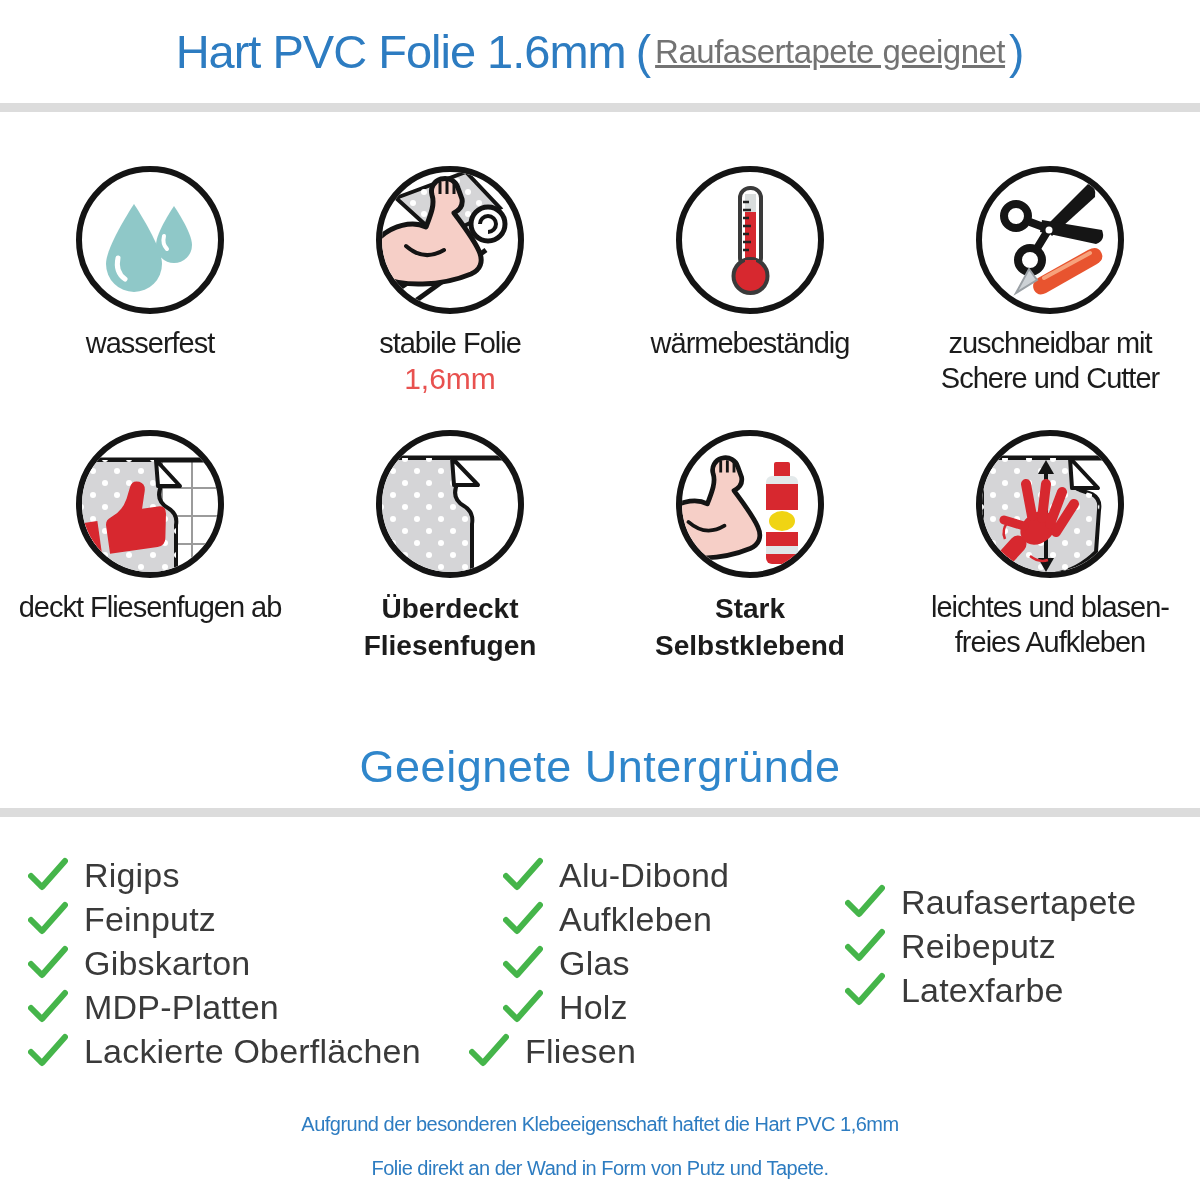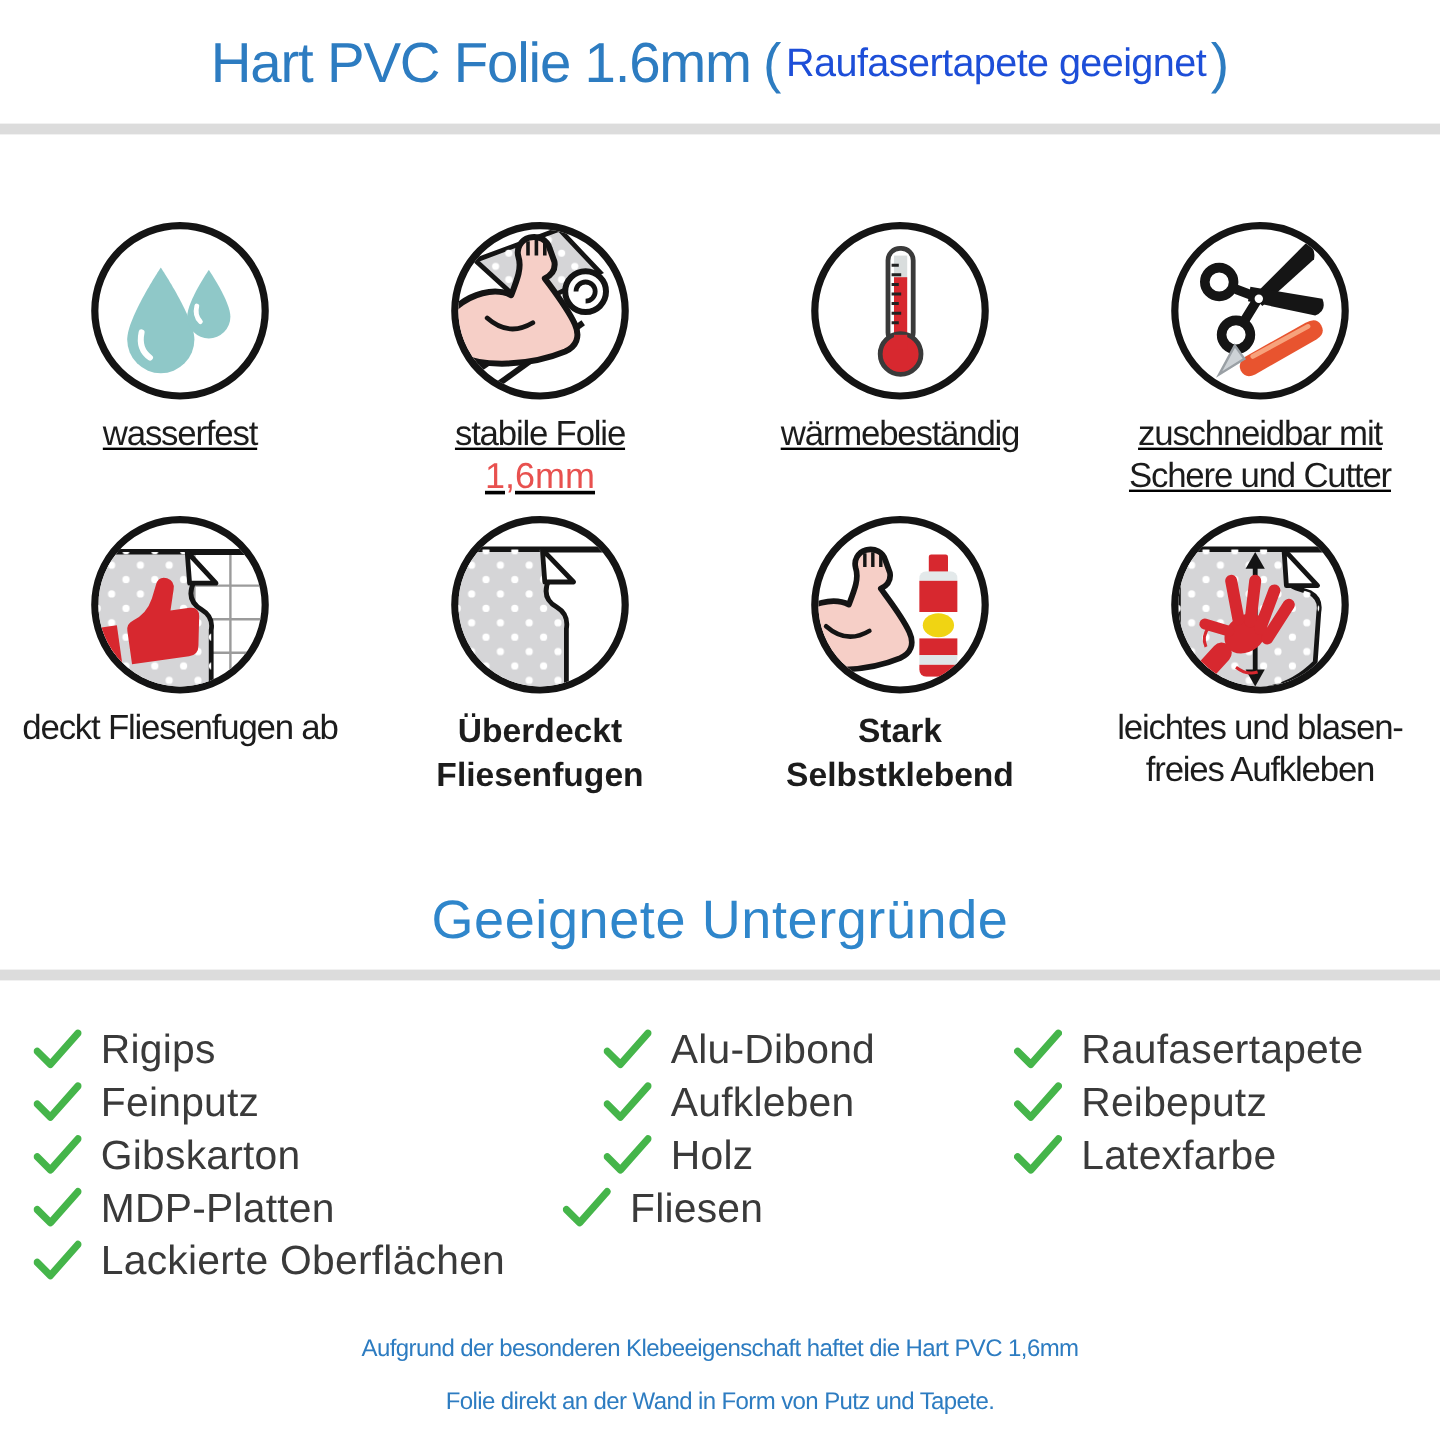--- a/index.html
+++ b/index.html
@@ -21,42 +21,42 @@
   .page{
     position:relative;width:1200px;height:1200px;background:#fff;overflow:hidden;
     font-family:"Liberation Sans", sans-serif;
   }
   
   .title-row{position:absolute;top:0;left:0;right:0;height:103px;
     display:flex;align-items:center;justify-content:center;}
   .title-main{font-size:47px;color:var(--accent_blue);letter-spacing:-1px;}
   .paren{font-size:46px;color:var(--accent_blue);margin-left:10px;}
   .paren.close{margin-left:2px;}
-  .paren-text{font-size:33px;color:#1d4ed8;margin-left:4px;margin-right:2px;letter-spacing:-0.5px;}
+  .paren-text{font-size:33px;color:#737373;margin-left:4px;margin-right:2px;letter-spacing:-0.5px;text-decoration:underline;}
   .divider{position:absolute;left:0;right:0;height:9px;background:var(--divider_gray);}
   #divider1{top:103px;}
   #divider2{top:808px;}
   
   .features{position:absolute;left:0;width:1200px;display:grid;grid-template-columns:repeat(4,300px);}
-  #features-row1{top:183px;text-decoration:underline;}
+  #features-row1{top:164px;}
   #features-row2{top:428px;}
   .feature{display:flex;flex-direction:column;align-items:center;}
   .icon-circle{width:152px;height:152px;display:block;}
   .feature-label{margin-top:10px;font-size:29px;line-height:35px;color:var(--text_dark);
     text-align:center;white-space:pre-line;letter-spacing:-1px;}
   .feature-label.bold{font-weight:bold;letter-spacing:0px;font-size:28px;line-height:37px;}
   .feature-sublabel{font-size:30px;line-height:36px;color:var(--light_red);text-align:center;}
   
   .substrates-heading{position:absolute;top:741px;left:0;width:100%;text-align:center;
     font-size:45px;color:var(--heading_blue);letter-spacing:0.5px;}
   .substrates{position:absolute;top:853px;left:28px;right:0;display:flex;}
   .sub-col{display:flex;flex-direction:column;}
   .sub-col.c1{width:475px;}
   .sub-col.c2{width:342px;}
-  .sub-col.c3{width:350px;}
+  .sub-col.c3{width:350px;margin-top:27px;}
   .sub-item{display:flex;align-items:center;height:44px;font-size:34px;color:var(--list_text);letter-spacing:0.2px;}
   .check{width:40px;height:36px;margin-right:16px;flex:0 0 auto;}
   
   .footer-note{position:absolute;top:1102px;left:0;width:100%;text-align:center;
     font-size:20px;line-height:44px;color:var(--note_blue);white-space:pre-line;letter-spacing:-0.5px;}
 </style>
 </head>
 <body>
 
 <div class="page">
@@ -315,20 +315,26 @@
       <div class="sub-item">
         <svg class="check" viewBox="0 0 40 36">
             <polyline points="3,19 14,30 37,4" fill="none" stroke="var(--check_green)" stroke-width="6" stroke-linecap="round" stroke-linejoin="round"></polyline>
           </svg>
         <span>Aufkleben</span>
       </div>
       <div class="sub-item">
         <svg class="check" viewBox="0 0 40 36">
             <polyline points="3,19 14,30 37,4" fill="none" stroke="var(--check_green)" stroke-width="6" stroke-linecap="round" stroke-linejoin="round"></polyline>
           </svg>
+        <span>Glas</span>
+      </div>
+      <div class="sub-item">
+        <svg class="check" viewBox="0 0 40 36">
+            <polyline points="3,19 14,30 37,4" fill="none" stroke="var(--check_green)" stroke-width="6" stroke-linecap="round" stroke-linejoin="round"></polyline>
+          </svg>
         <span>Holz</span>
       </div>
       <div class="sub-item" style="margin-left:-34px;">
         <svg class="check" viewBox="0 0 40 36">
             <polyline points="3,19 14,30 37,4" fill="none" stroke="var(--check_green)" stroke-width="6" stroke-linecap="round" stroke-linejoin="round"></polyline>
           </svg>
         <span>Fliesen</span>
       </div>
     </div>
 

